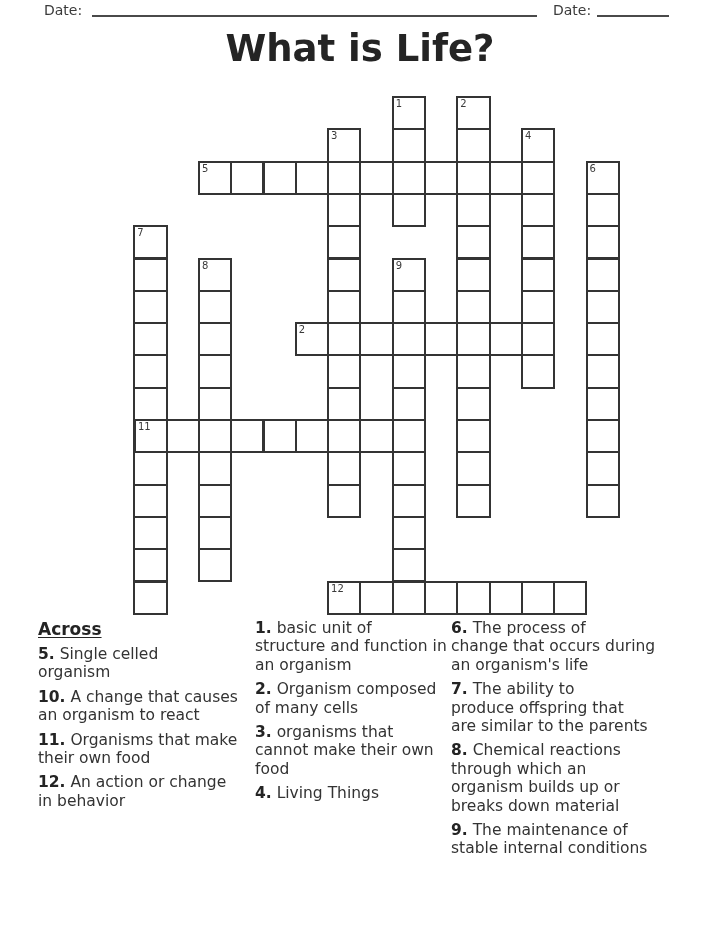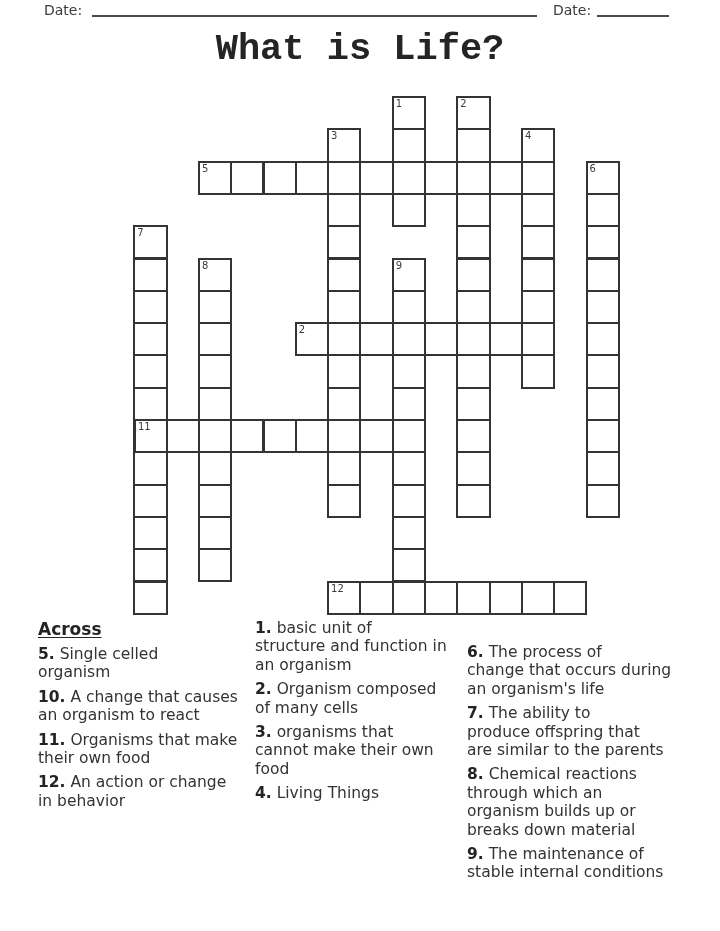--- a/index.html
+++ b/index.html
@@ -11,37 +11,37 @@
   
   .toplabel{position:absolute;top:2px;font-size:14px;color:#3a3a3a;}
   .blank{position:absolute;top:1px;height:14px;border-bottom:2px solid #4a4a4a;}
   .name-label{left:44px;}
   .name-blank{left:92px;width:445px;}
   .date-label{left:553px;}
   .date-blank{left:597px;width:72px;}
   
   .title{
     position:absolute;top:27px;left:0;width:720px;text-align:center;
-    font-size:37px;font-weight:bold;color:#242424;line-height:1.2;font-family:Liberation Mono, monospace;
+    font-size:37px;font-weight:bold;color:#242424;line-height:1.2;
   }
   
   .grid{position:absolute;left:101px;top:96px;width:520px;height:520px;}
   .cell{
     position:absolute;box-sizing:border-box;border:2px solid #343434;
     background:transparent;
   }
   .cellnum{
     position:absolute;top:0;left:2px;font-size:10px;line-height:12px;
     color:#3a3a3a;
   }
   
   .clue-col{position:absolute;top:619px;}
   .col-across{left:38px;width:218px;}
   .col-down{left:255px;width:213px;}
-  .col-down2{left:467px;width:244px;margin-top:24px;}
+  .col-down2{left:451px;width:244px;}
   .clue-header{
     font-size:17px;font-weight:bold;color:#242424;margin:0 0 6px 0;
     text-decoration:underline;text-underline-offset:2px;
   }
   .clue{font-size:15.5px;line-height:18.4px;margin:0 0 6px 0;color:#333333;}
   .clue b{color:#242424;}
   .clue-text{white-space:pre-line;}
 </style>
 </head>
 <body>

